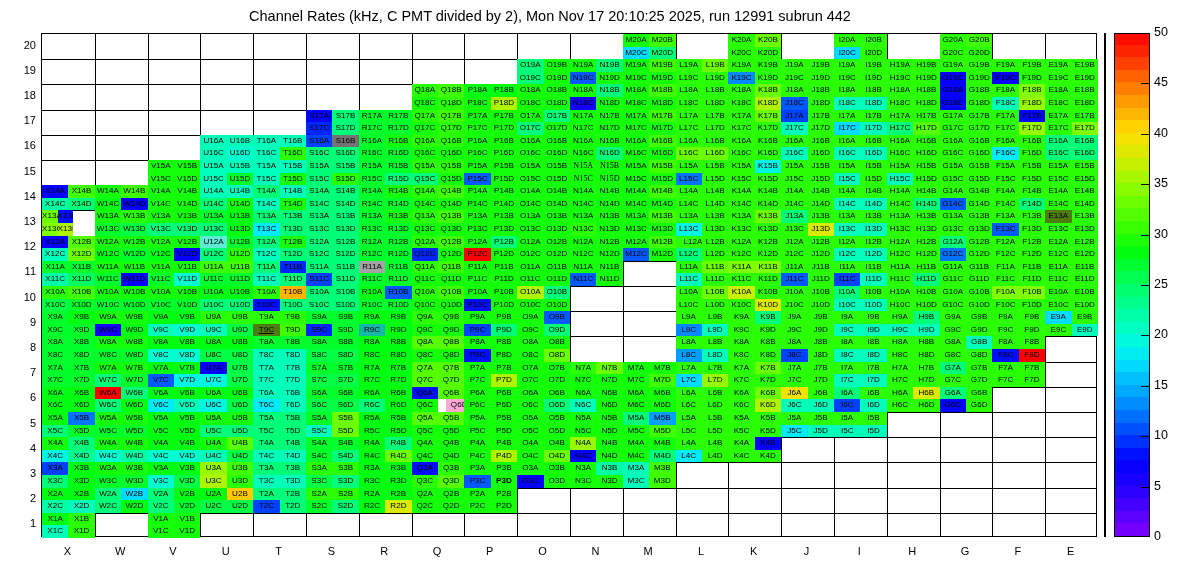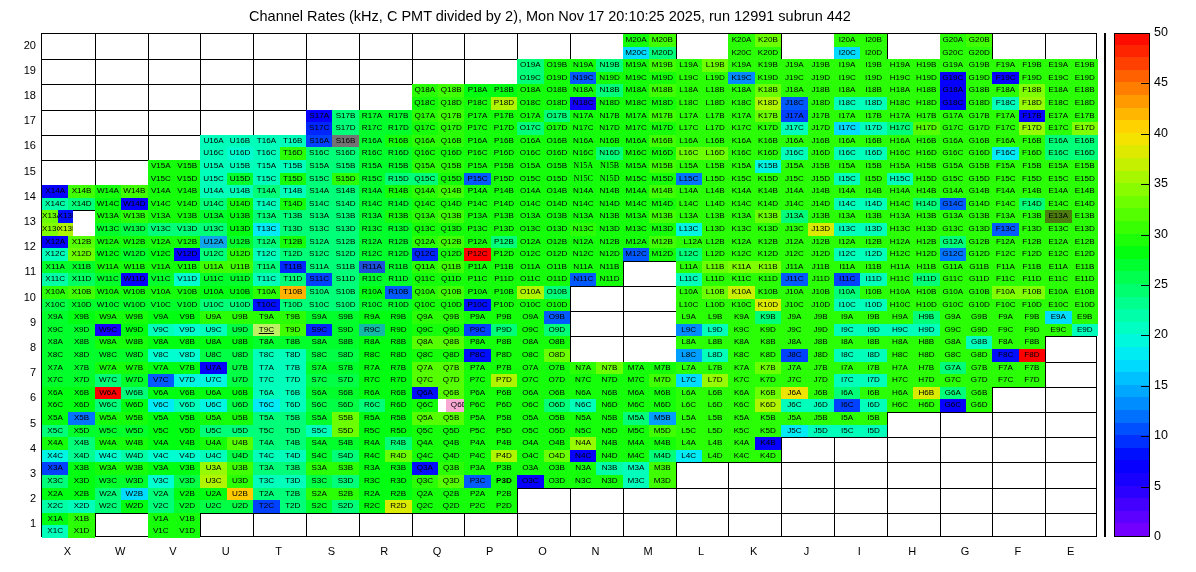--- a/index.html
+++ b/index.html
@@ -397,21 +397,21 @@
       <div class="sub c" title="U14C: 24 kHz" style="background: rgb(0, 255, 120);">U14C</div>
       <div class="sub d" title="U14D: 29 kHz" style="background: rgb(21, 255, 11);">U14D</div>
     </div>
     <div class="cellgroup" style="left: 158.4px; top: 176.4px; width: 52.8px; height: 25.2px;">
       <div class="sub a" title="U13A: 27 kHz" style="background: rgb(0, 255, 43);">U13A</div>
       <div class="sub b" title="U13B: 28 kHz" style="background: rgb(0, 255, 16);">U13B</div>
       <div class="sub c" title="U13C: 24 kHz" style="background: rgb(0, 255, 120);">U13C</div>
       <div class="sub d" title="U13D: 28 kHz" style="background: rgb(0, 255, 16);">U13D</div>
     </div>
     <div class="cellgroup" style="left: 158.4px; top: 201.6px; width: 52.8px; height: 25.2px;">
-      <div class="sub a" title="U12A: 24 kHz" style="background: #0ea5e9;">U12A</div>
+      <div class="sub a" title="U12A: 24 kHz" style="background: #5eead4;">U12A</div>
       <div class="sub b" title="U12B: 27 kHz" style="background: rgb(0, 255, 43);">U12B</div>
       <div class="sub c" title="U12C: 24 kHz" style="background: rgb(0, 255, 120);">U12C</div>
       <div class="sub d" title="U12D: 30 kHz" style="background: rgb(43, 255, 5);">U12D</div>
     </div>
     <div class="cellgroup" style="left: 158.4px; top: 226.8px; width: 52.8px; height: 25.2px;">
       <div class="sub a" title="U11A: 31 kHz" style="background: rgb(64, 255, 0);">U11A</div>
       <div class="sub b" title="U11B: 31 kHz" style="background: rgb(64, 255, 0);">U11B</div>
       <div class="sub c" title="U11C: 27 kHz" style="background: rgb(0, 255, 43);">U11C</div>
       <div class="sub d" title="U11D: 27 kHz" style="background: rgb(0, 255, 43);">U11D</div>
     </div>
@@ -507,21 +507,21 @@
     </div>
     <div class="cellgroup" style="left: 211.2px; top: 252px; width: 52.8px; height: 25.2px;">
       <div class="sub a" title="T10A: 30 kHz" style="background: rgb(43, 255, 5);">T10A</div>
       <div class="sub b" title="T10B: 42 kHz" style="background: rgb(255, 179, 0);">T10B</div>
       <div class="sub c" title="T10C: 8 kHz" style="background: rgb(0, 13, 255);">T10C</div>
       <div class="sub d" title="T10D: 24 kHz" style="background: rgb(0, 255, 120);">T10D</div>
     </div>
     <div class="cellgroup" style="left: 211.2px; top: 277.2px; width: 52.8px; height: 25.2px;">
       <div class="sub a" title="T9A: 30 kHz" style="background: rgb(43, 255, 5);">T9A</div>
       <div class="sub b" title="T9B: 30 kHz" style="background: rgb(43, 255, 5);">T9B</div>
-      <div class="sub c" title="T9C: 19 kHz" style="background: #bef264; text-decoration: underline;">T9C</div>
+      <div class="sub c" title="T9C: 19 kHz" style="background: #4d7c0f; text-decoration: underline;">T9C</div>
       <div class="sub d" title="T9D: 31 kHz" style="background: rgb(64, 255, 0);">T9D</div>
     </div>
     <div class="cellgroup" style="left: 211.2px; top: 302.4px; width: 52.8px; height: 25.2px;">
       <div class="sub a" title="T8A: 27 kHz" style="background: rgb(0, 255, 43);">T8A</div>
       <div class="sub b" title="T8B: 27 kHz" style="background: rgb(0, 255, 43);">T8B</div>
       <div class="sub c" title="T8C: 21 kHz" style="background: rgb(0, 255, 187);">T8C</div>
       <div class="sub d" title="T8D: 21 kHz" style="background: rgb(0, 255, 187);">T8D</div>
     </div>
     <div class="cellgroup" style="left: 211.2px; top: 327.6px; width: 52.8px; height: 25.2px;">
       <div class="sub a" title="T7A: 21 kHz" style="background: rgb(0, 255, 187);">T7A</div>
@@ -685,21 +685,21 @@
       <div class="sub c" title="R13C: 27 kHz" style="background: rgb(0, 255, 43);">R13C</div>
       <div class="sub d" title="R13D: 27 kHz" style="background: rgb(0, 255, 43);">R13D</div>
     </div>
     <div class="cellgroup" style="left: 316.8px; top: 201.6px; width: 52.8px; height: 25.2px;">
       <div class="sub a" title="R12A: 27 kHz" style="background: rgb(0, 255, 43);">R12A</div>
       <div class="sub b" title="R12B: 27 kHz" style="background: rgb(0, 255, 43);">R12B</div>
       <div class="sub c" title="R12C: 27 kHz" style="background: rgb(0, 255, 43);">R12C</div>
       <div class="sub d" title="R12D: 27 kHz" style="background: rgb(0, 255, 43);">R12D</div>
     </div>
     <div class="cellgroup" style="left: 316.8px; top: 226.8px; width: 52.8px; height: 25.2px;">
-      <div class="sub a" title="R11A: 27 kHz" style="background: #1d4ed8;">R11A</div>
+      <div class="sub a" title="R11A: 27 kHz" style="background: #a3a3a3;">R11A</div>
       <div class="sub b" title="R11B: 27 kHz" style="background: rgb(0, 255, 43);">R11B</div>
       <div class="sub c" title="R11C: 27 kHz" style="background: rgb(0, 255, 43);">R11C</div>
       <div class="sub d" title="R11D: 27 kHz" style="background: rgb(0, 255, 43);">R11D</div>
     </div>
     <div class="cellgroup" style="left: 316.8px; top: 252px; width: 52.8px; height: 25.2px;">
       <div class="sub a" title="R10A: 28 kHz" style="background: rgb(0, 255, 16);">R10A</div>
       <div class="sub b" title="R10B: 11 kHz" style="background: rgb(0, 90, 255);">R10B</div>
       <div class="sub c" title="R10C: 27 kHz" style="background: rgb(0, 255, 43);">R10C</div>
       <div class="sub d" title="R10D: 27 kHz" style="background: rgb(0, 255, 43);">R10D</div>
     </div>

